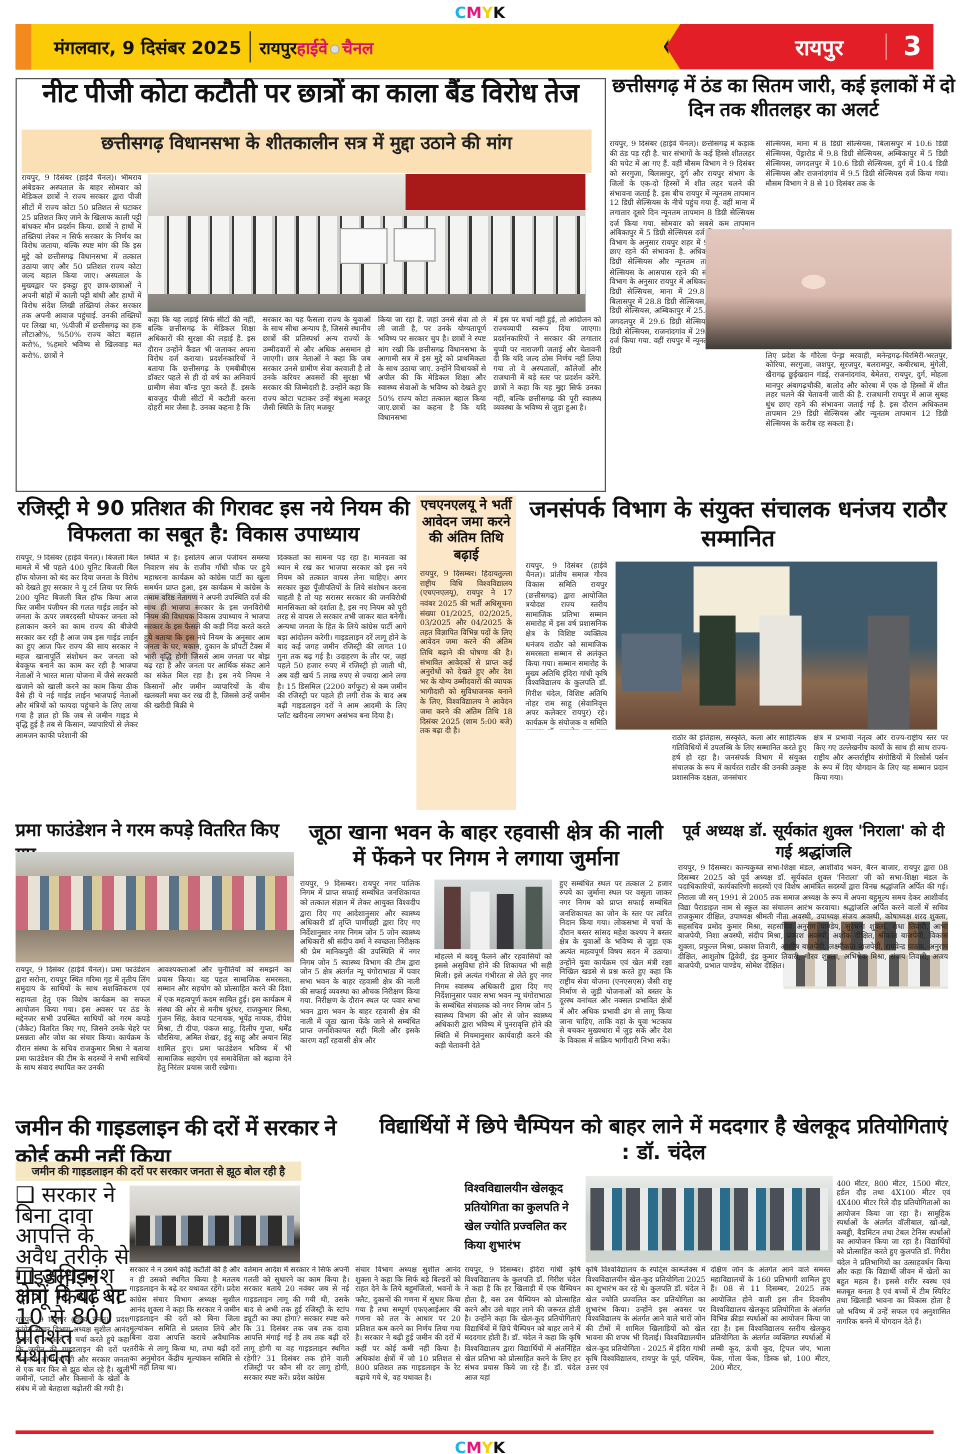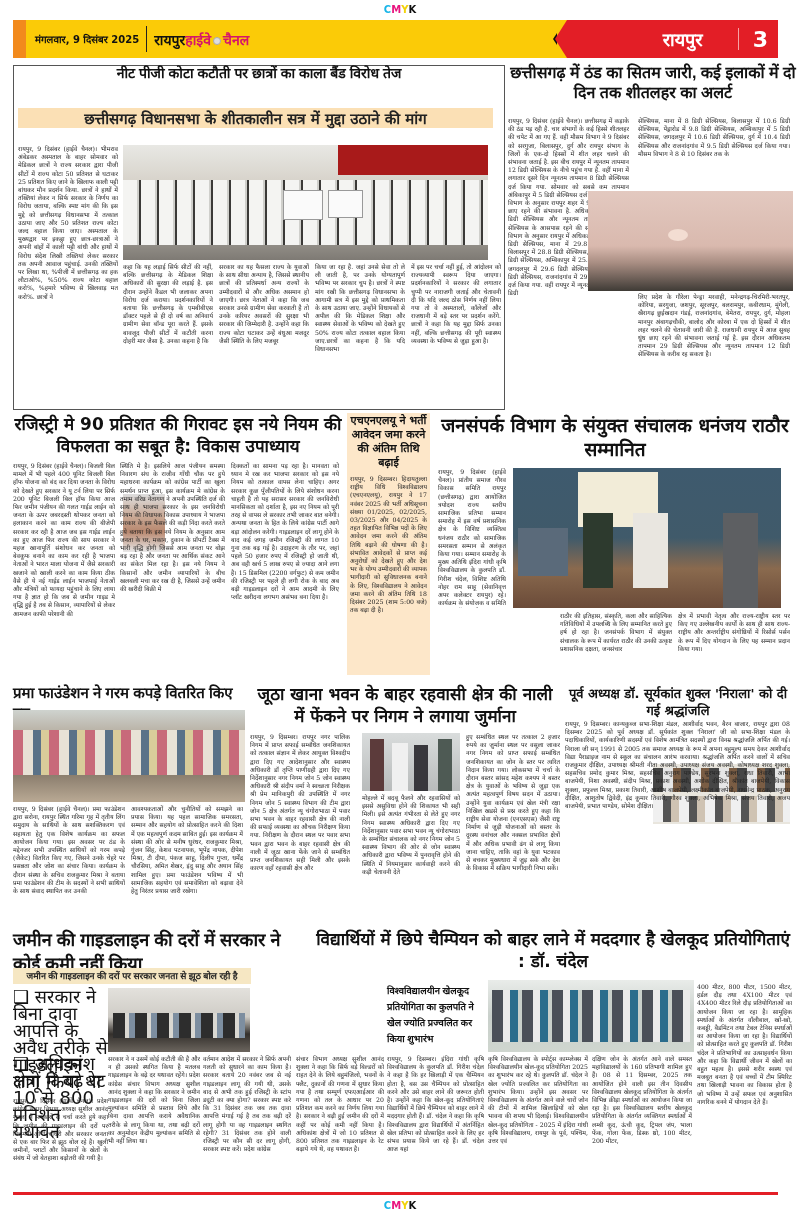--- a/index.html
+++ b/index.html
@@ -1,21 +1,21 @@
 <!DOCTYPE html>
 <html><head>
 <meta charset="utf-8">
 <style>
 *{box-sizing:border-box;margin:0;padding:0}
 body{width:800px;height:1212px;background:#fff;font-family:"DejaVu Sans",sans-serif;color:#111;position:relative;overflow:hidden}
-.cmyk{position:absolute;left:0;width:800px;text-align:center;font-size:10px;font-weight:bold;letter-spacing:0}
+.cmyk{position:absolute;left:0;width:800px;text-align:center;font-size:13px;font-weight:bold;letter-spacing:0}
 .cmyk .c{color:#19b5e8}.cmyk .m{color:#e8157f}.cmyk .y{color:#f2d20a}.cmyk .k{color:#111}
 .masthead{position:absolute;left:13px;top:20px;width:765px;height:38px;background:#fbcb07;display:flex;align-items:center}
 .masthead .orange{width:13px;height:38px;background:#f28a1d}
-.masthead .date{font-size:10px;font-weight:bold;margin-left:9px}
+.masthead .date{font-size:15px;font-weight:bold;margin-left:19px}
 .masthead .sep{width:1px;height:26px;background:#222;margin:0 7px}
 .masthead .city{font-size:14px;font-weight:bold}
 .masthead .brand{font-size:14px;font-weight:bold;color:#d6156a;}
 .masthead .brand .dot{display:inline-block;width:8px;height:8px;border-radius:50%;background:#ddd;border:1px solid #aaa;margin:0 2px;vertical-align:middle}
 .masthead .redbox{position:absolute;right:0;top:0;height:38px;width:223px;background:#e31e26;clip-path:polygon(12px 0,100% 0,100% 100%,12px 100%,0 50%);display:flex;align-items:center;justify-content:flex-end;color:#fff}
 .masthead .redbox .rc{font-size:18px;font-weight:bold;margin-right:35px}
 .masthead .redbox .vsep{width:1px;height:22px;background:#f6a3a6;margin-right:14px}
 .masthead .redbox .pn{font-size:22px;font-weight:bold;margin-right:10px}
 .masthead .chev{position:absolute;right:215px;top:4px;width:10px;height:30px;border-left:4px solid #111;clip-path:polygon(0 50%,100% 0,100% 100%)}
 .box{position:absolute;border:1px solid #555}
@@ -39,22 +39,22 @@
   <span class="brand"><span>हाईवे</span><span class="dot"></span><span>चैनल</span></span>
   <span class="chev"></span>
   <div class="redbox">
     <span class="rc">रायपुर</span>
     <span class="vsep"></span>
     <span class="pn">3</span>
   </div>
 </div>
 
 <div class="box" style="left:13px;top:65px;width:492px;height:345px"></div>
-<div class="hl" style="left:16px;top:66px;width:486px;font-size:14px;font-family:'Liberation Sans',sans-serif">नीट पीजी कोटा कटौती पर छात्रों का काला बैंड विरोध तेज</div>
-<div class="sub" style="left:18px;top:108px;width:475px;height:20px;font-size:15px;line-height:22px">छत्तीसगढ़ विधानसभा के शीतकालीन सत्र में मुद्दा उठाने की मांग</div>
+<div class="hl" style="left:16px;top:66px;width:486px;font-size:22px;font-family:'Liberation Sans',sans-serif">नीट पीजी कोटा कटौती पर छात्रों का काला बैंड विरोध तेज</div>
+<div class="sub" style="left:18px;top:108px;width:475px;height:36px;font-size:15px;line-height:22px">छत्तीसगढ़ विधानसभा के शीतकालीन सत्र में मुद्दा उठाने की मांग</div>
 <div class="photo" style="left:123px;top:145px;width:365px;height:115px;background:linear-gradient(180deg,#e8e8e4 0%,#d8d4cc 30%,#b8b4ac 60%,#7e7a74 100%)">
   <div style="position:absolute;right:0;top:0;width:150px;height:30px;background:#a81a1a"></div>
   <div style="position:absolute;left:0;top:35px;width:365px;height:65px;background:repeating-linear-gradient(90deg,#f4f4f2 0 14px,#cfcfcb 14px 16px,#3b3a38 16px 18px)"></div>
   <div style="position:absolute;left:160px;top:45px;width:40px;height:30px;background:#fafafa;border:1px solid #999"></div>
   <div style="position:absolute;left:205px;top:45px;width:35px;height:28px;background:#fafafa;border:1px solid #999"></div>
 </div>
 <div class="body" style="left:18px;top:145px;width:100px;height:262px">रायपुर, 9 दिसंबर (हाईवे चैनल)। भीमराव अंबेडकर अस्पताल के बाहर सोमवार को मेडिकल छात्रों ने राज्य सरकार द्वारा पीजी सीटों में राज्य कोटा 50 प्रतिशत से घटाकर 25 प्रतिशत किए जाने के खिलाफ काली पट्टी बांधकर मौन प्रदर्शन किया. छात्रों ने हाथों में तख्तियां लेकर न सिर्फ सरकार के निर्णय का विरोध जताया, बल्कि स्पष्ट मांग की कि इस मुद्दे को छत्तीसगढ़ विधानसभा में तत्काल उठाया जाए और 50 प्रतिशत राज्य कोटा जल्द बहाल किया जाए। अस्पताल के मुख्यद्वार पर इकट्ठा हुए छात्र-छात्राओं ने अपनी बांहों में काली पट्टी बांधी और हाथों में विरोध संदेश लिखी तख्तियां लेकर सरकार तक अपनी आवाज पहुंचाई. उनकी तख्तियों पर लिखा था, %पीजी में छत्तीसगढ़ का हक लौटाओ%, %50% राज्य कोटा बहाल करो%, %हमारे भविष्य से खिलवाड़ मत करो%. छात्रों ने</div>
 <div class="body" style="left:123px;top:263px;width:90px;height:145px">कहा कि यह लड़ाई सिर्फ सीटों की नहीं, बल्कि छत्तीसगढ़ के मेडिकल शिक्षा अधिकारों की सुरक्षा की लड़ाई है. इस दौरान उन्होंने कैंडल भी जलाकर अपना विरोध दर्ज कराया। प्रदर्शनकारियों ने बताया कि छत्तीसगढ़ के एमबीबीएस डॉक्टर पहले से ही दो वर्ष का अनिवार्य ग्रामीण सेवा बॉन्ड पूरा करते हैं. इसके बावजूद पीजी सीटों में कटौती करना दोहरी मार जैसा है. उनका कहना है कि</div>
 <div class="body" style="left:219px;top:263px;width:90px;height:145px">सरकार का यह फैसला राज्य के युवाओं के साथ सीधा अन्याय है, जिससे स्थानीय छात्रों की प्रतिस्पर्धा अन्य राज्यों के उम्मीदवारों से और अधिक असमान हो जाएगी। छात्र नेताओं ने कहा कि जब सरकार उनसे ग्रामीण सेवा करवाती है तो उनके करियर अवसरों की सुरक्षा भी सरकार की जिम्मेदारी है. उन्होंने कहा कि राज्य कोटा घटाकर उन्हें बंधुआ मजदूर जैसी स्थिति के लिए मजबूर</div>
 <div class="body" style="left:315px;top:263px;width:90px;height:145px">किया जा रहा है. जहां उनसे सेवा तो ले ली जाती है, पर उनके योग्यतापूर्ण भविष्य पर सरकार चुप है। छात्रों ने स्पष्ट मांग रखी कि छत्तीसगढ़ विधानसभा के आगामी सत्र में इस मुद्दे को प्राथमिकता के साथ उठाया जाए. उन्होंने विधायकों से अपील की कि मेडिकल शिक्षा और स्वास्थ्य सेवाओं के भविष्य को देखते हुए 50% राज्य कोटा तत्काल बहाल किया जाए.छात्रों का कहना है कि यदि विधानसभा</div>

